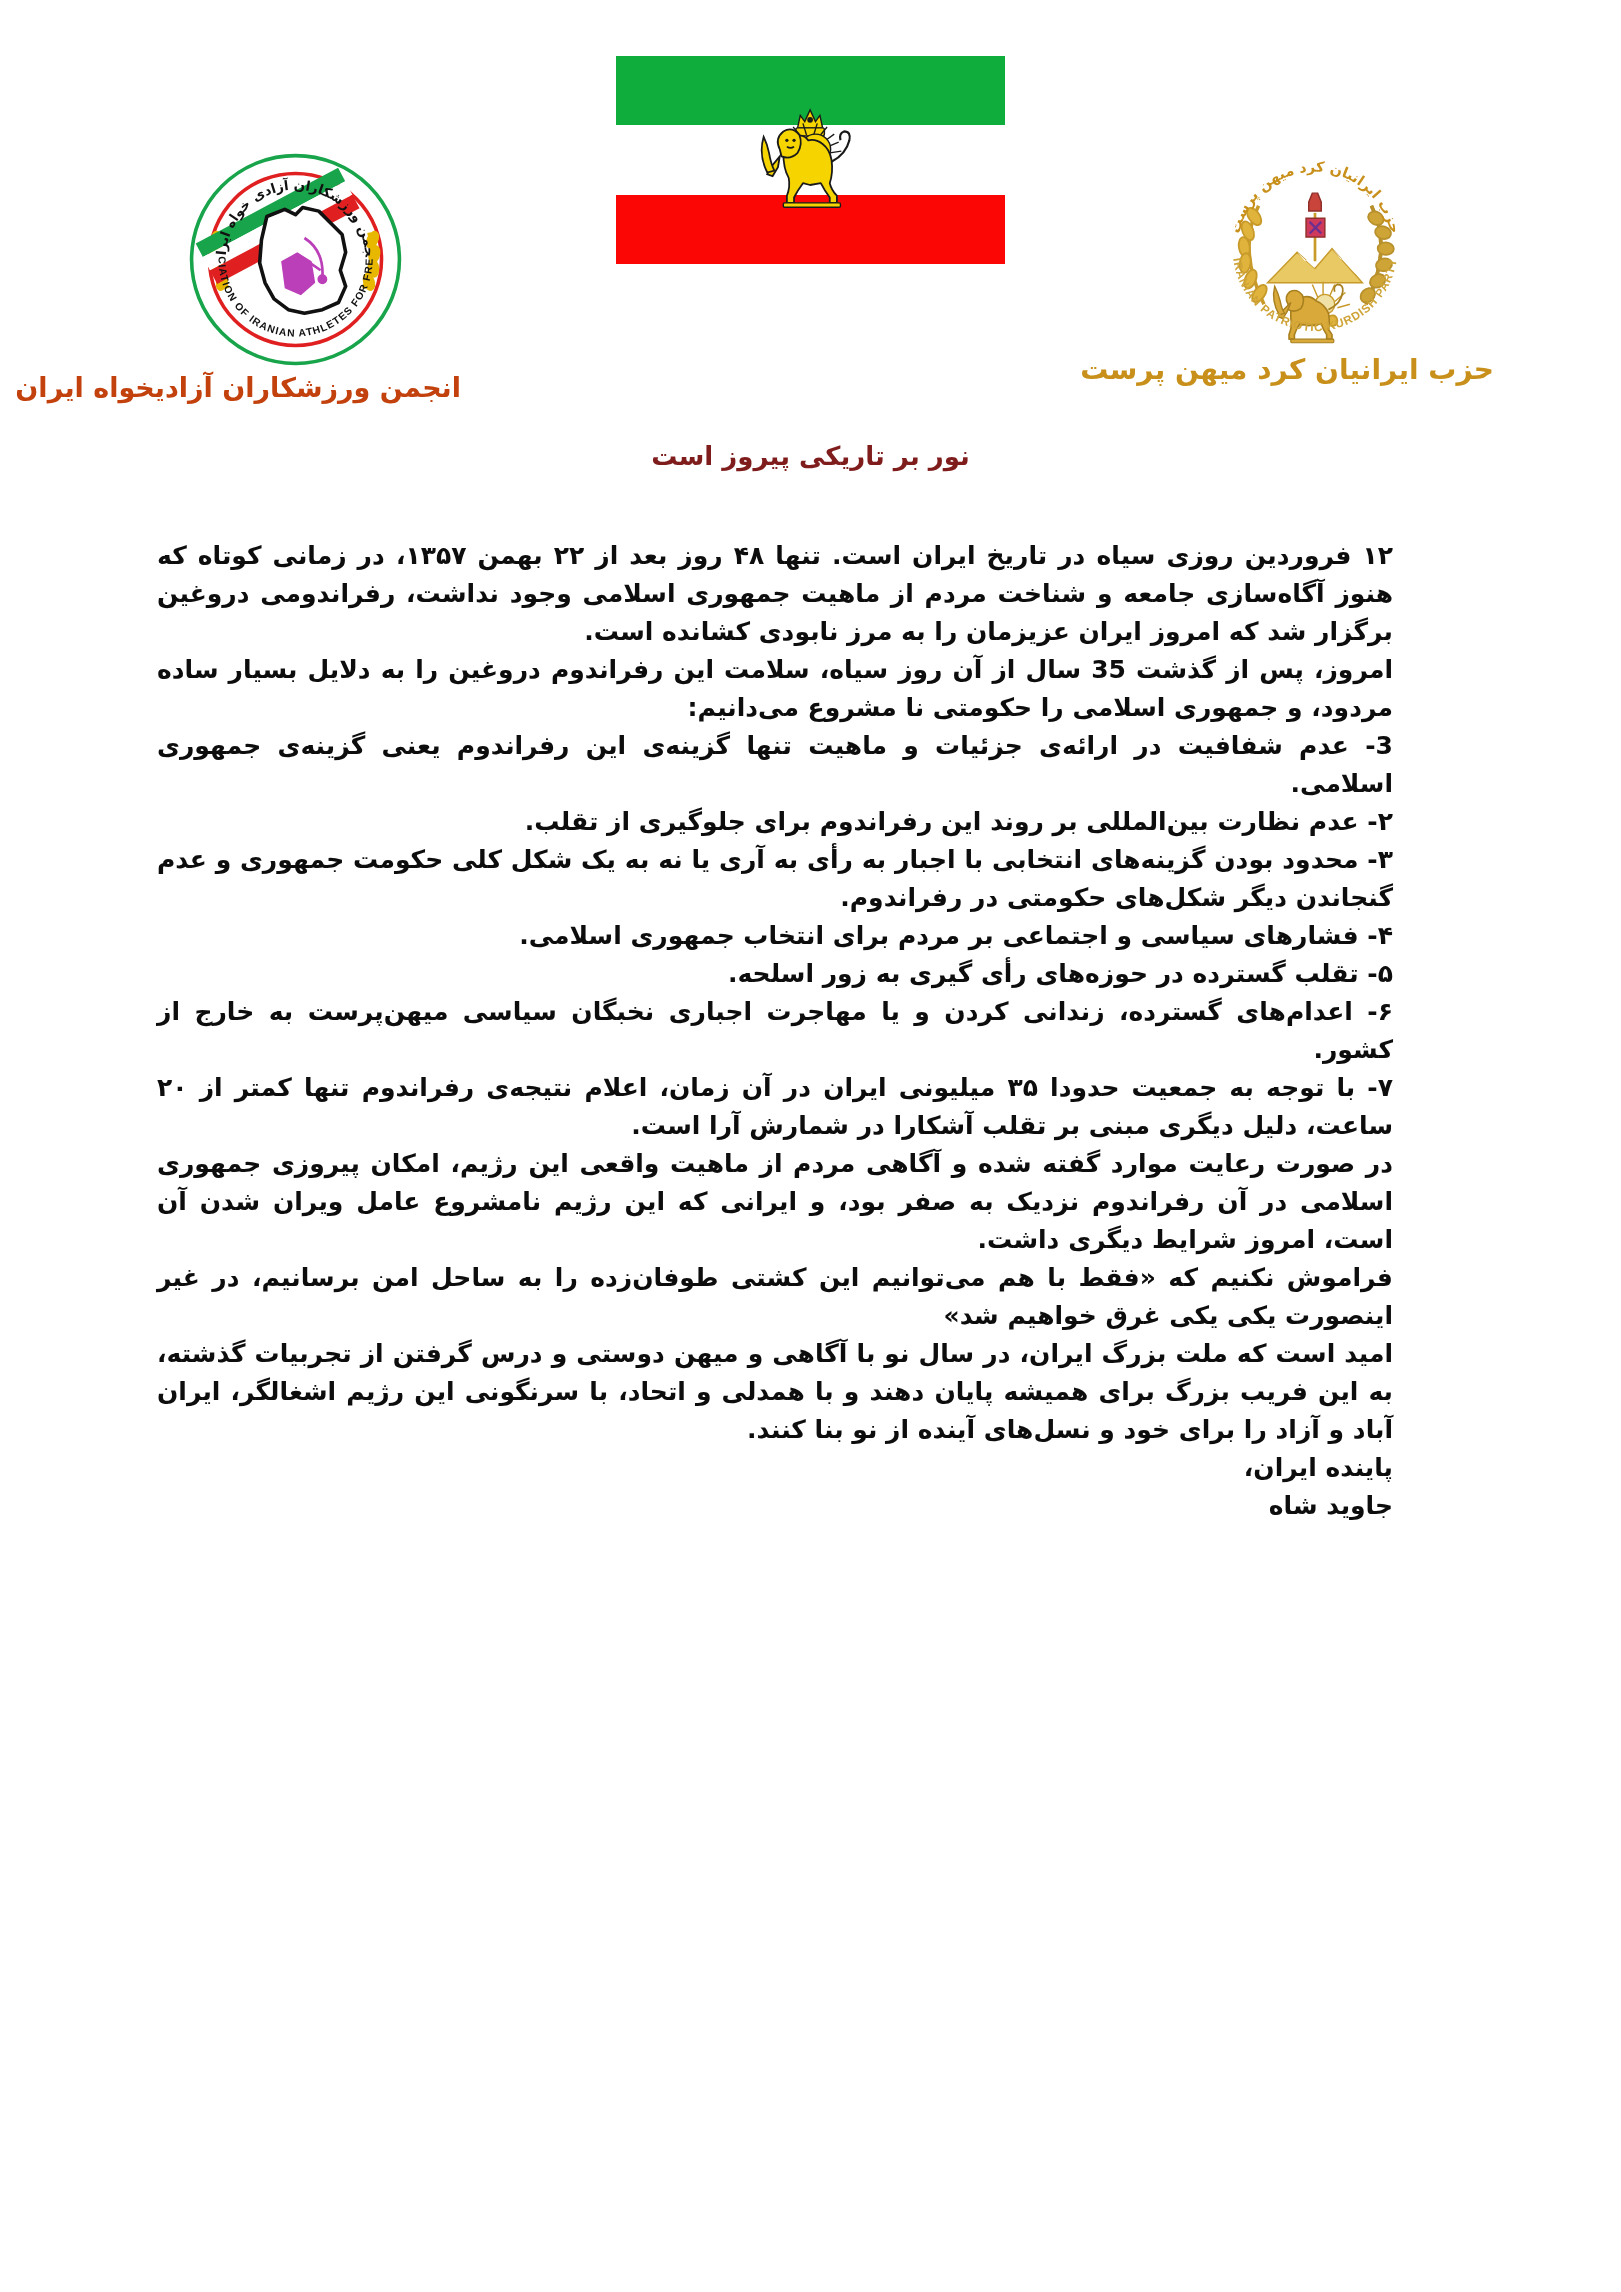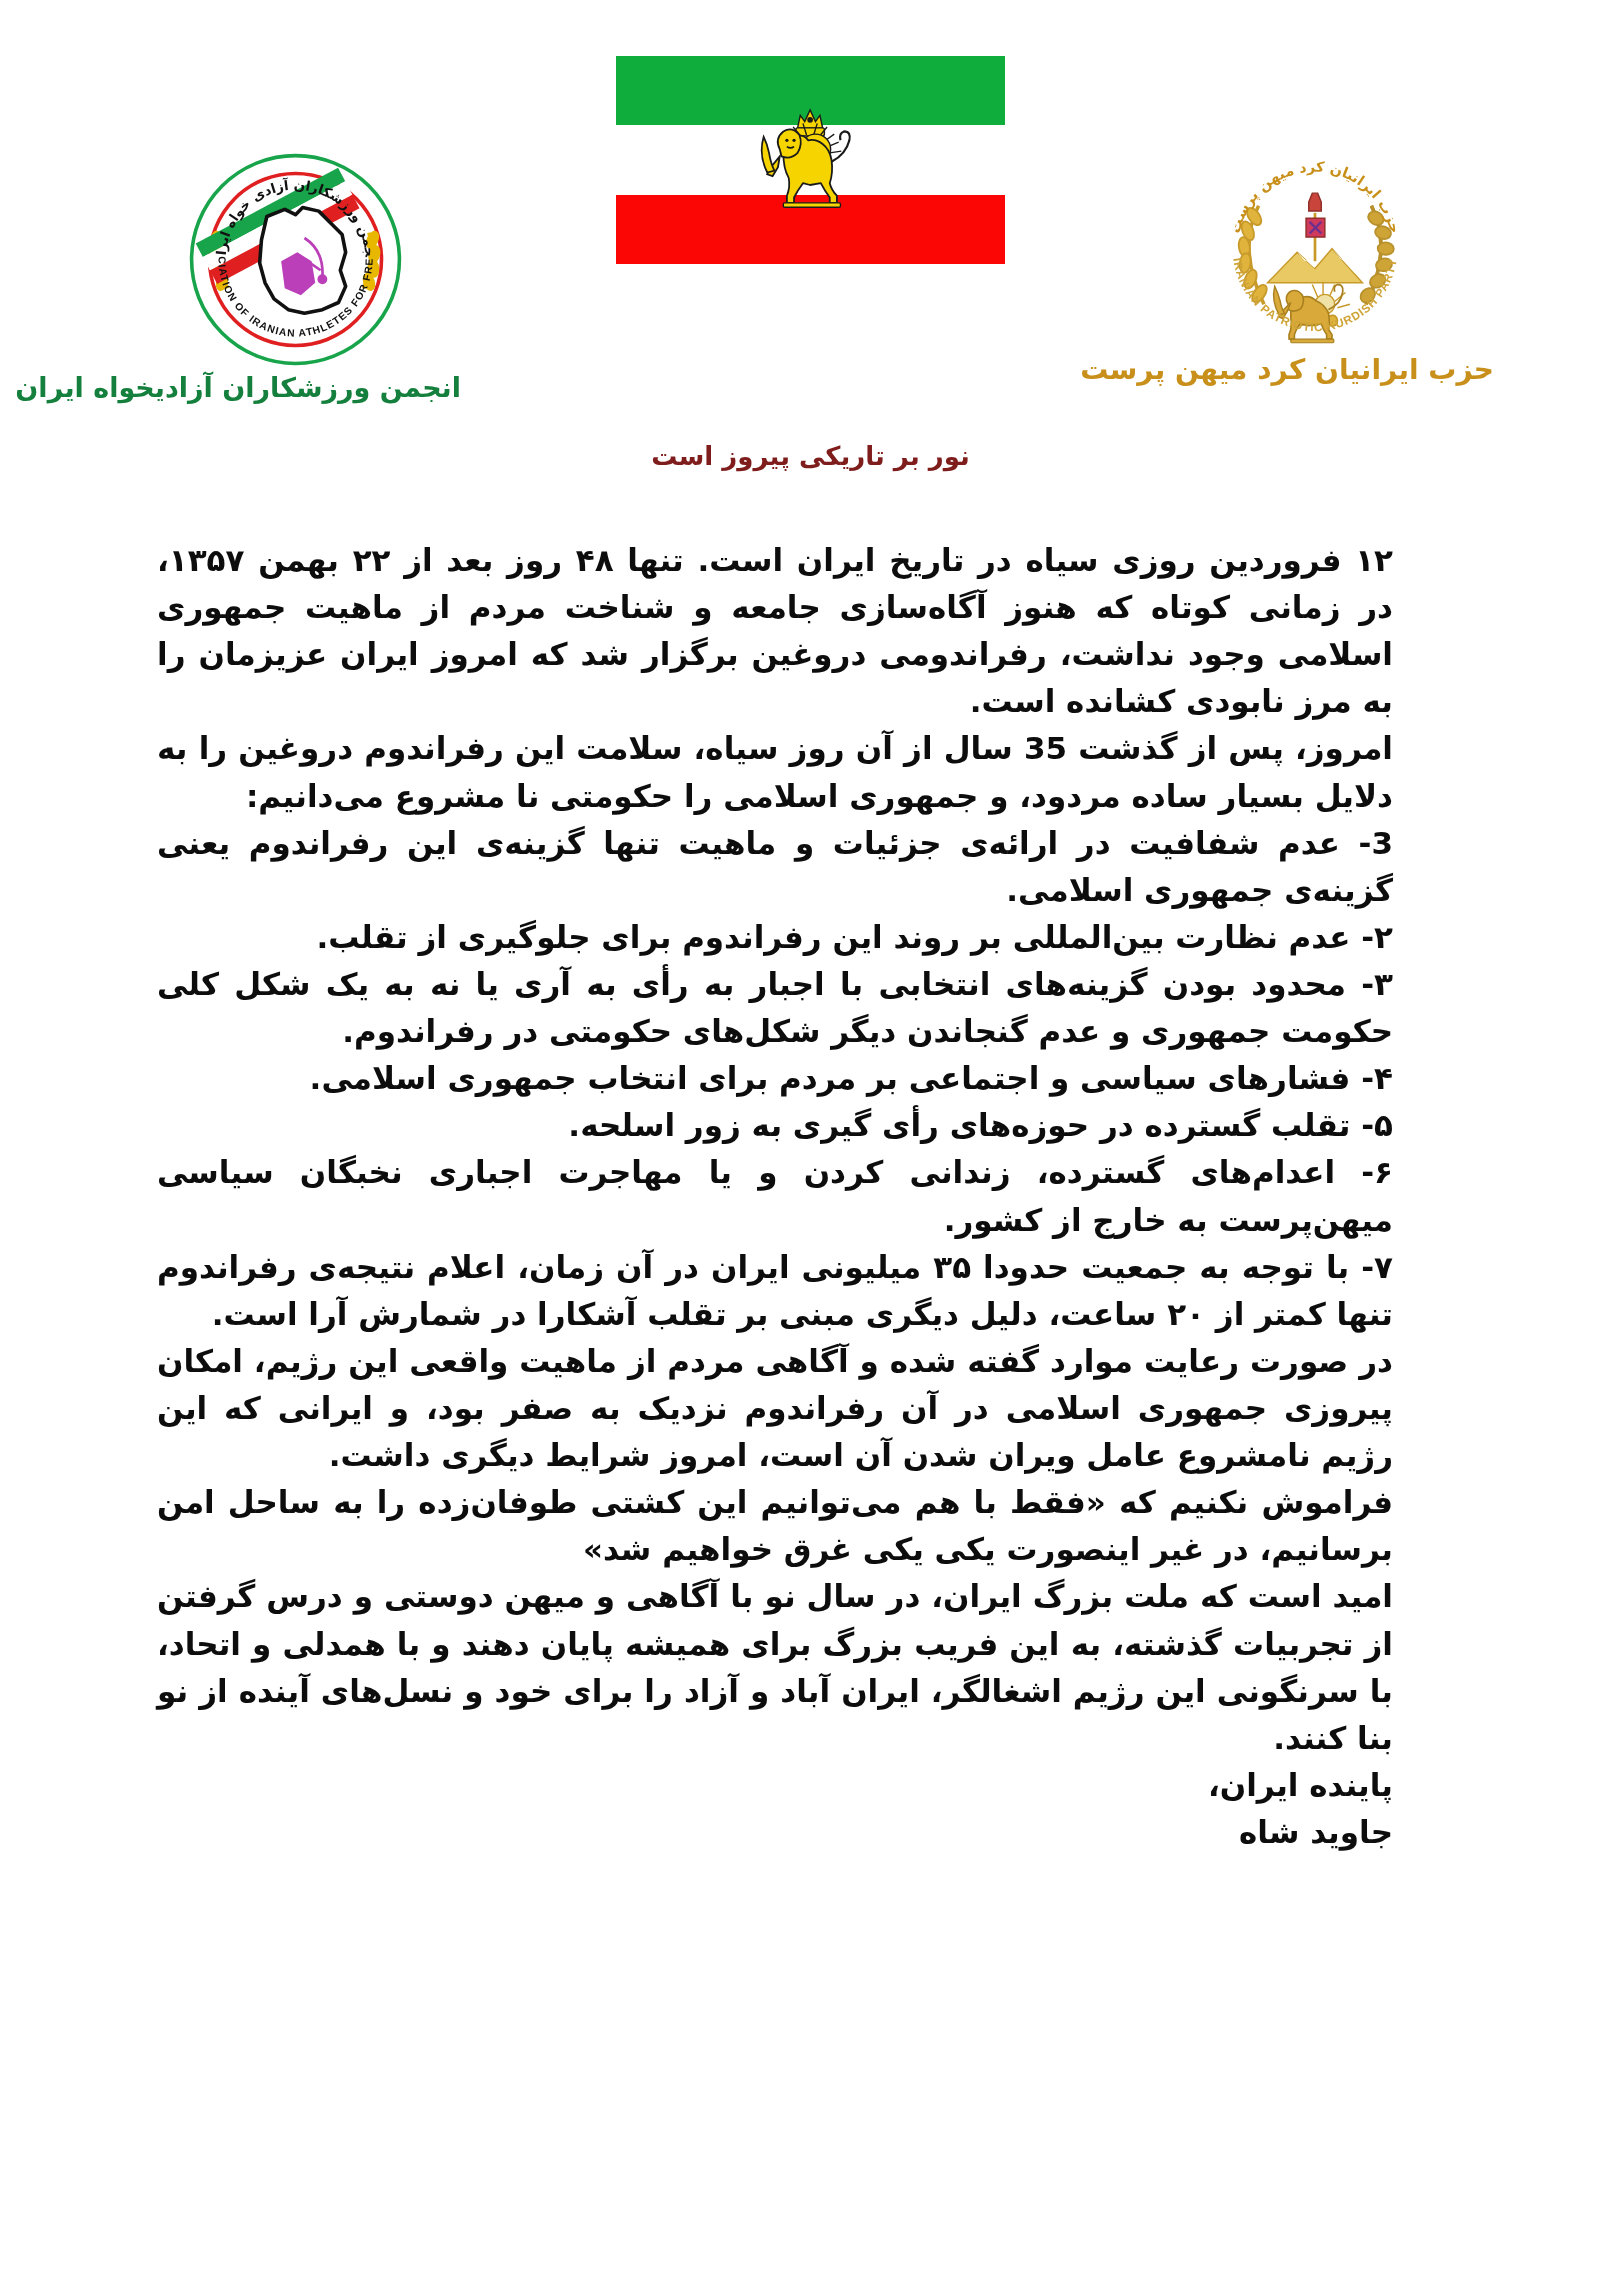--- a/index.html
+++ b/index.html
@@ -42,21 +42,21 @@
   .aia-emblem {
     width: 215px;
     height: 215px;
     margin: 0 auto;
     position: relative;
   }
   .logo-left-caption {
     margin-top: 5.4px;
     font-size: 27px;
     font-weight: 700;
-    color: #15803d;
+    color: #c2410c;
     letter-spacing: 0.4px;
     white-space: nowrap;
     direction: rtl;
   }
 
   
   .flag-wrap {
     position: absolute;
     left: 616px;
     top: 56px;
@@ -125,21 +125,21 @@
 
   
   .body-block {
     position: absolute;
     top: 537px;
     right: 228px;
     width: 1236px;
     direction: rtl;
     text-align: justify;
     color: #0d0d0d;
-    font-size: 31px;
+    font-size: 25px;
     line-height: 1.52;
     font-weight: 600;
   }
   .body-block p {
     margin: 0 0 0 0;
     padding: 0;
     text-align: justify;
     text-justify: inter-word;
   }
   .body-block p:last-child {

